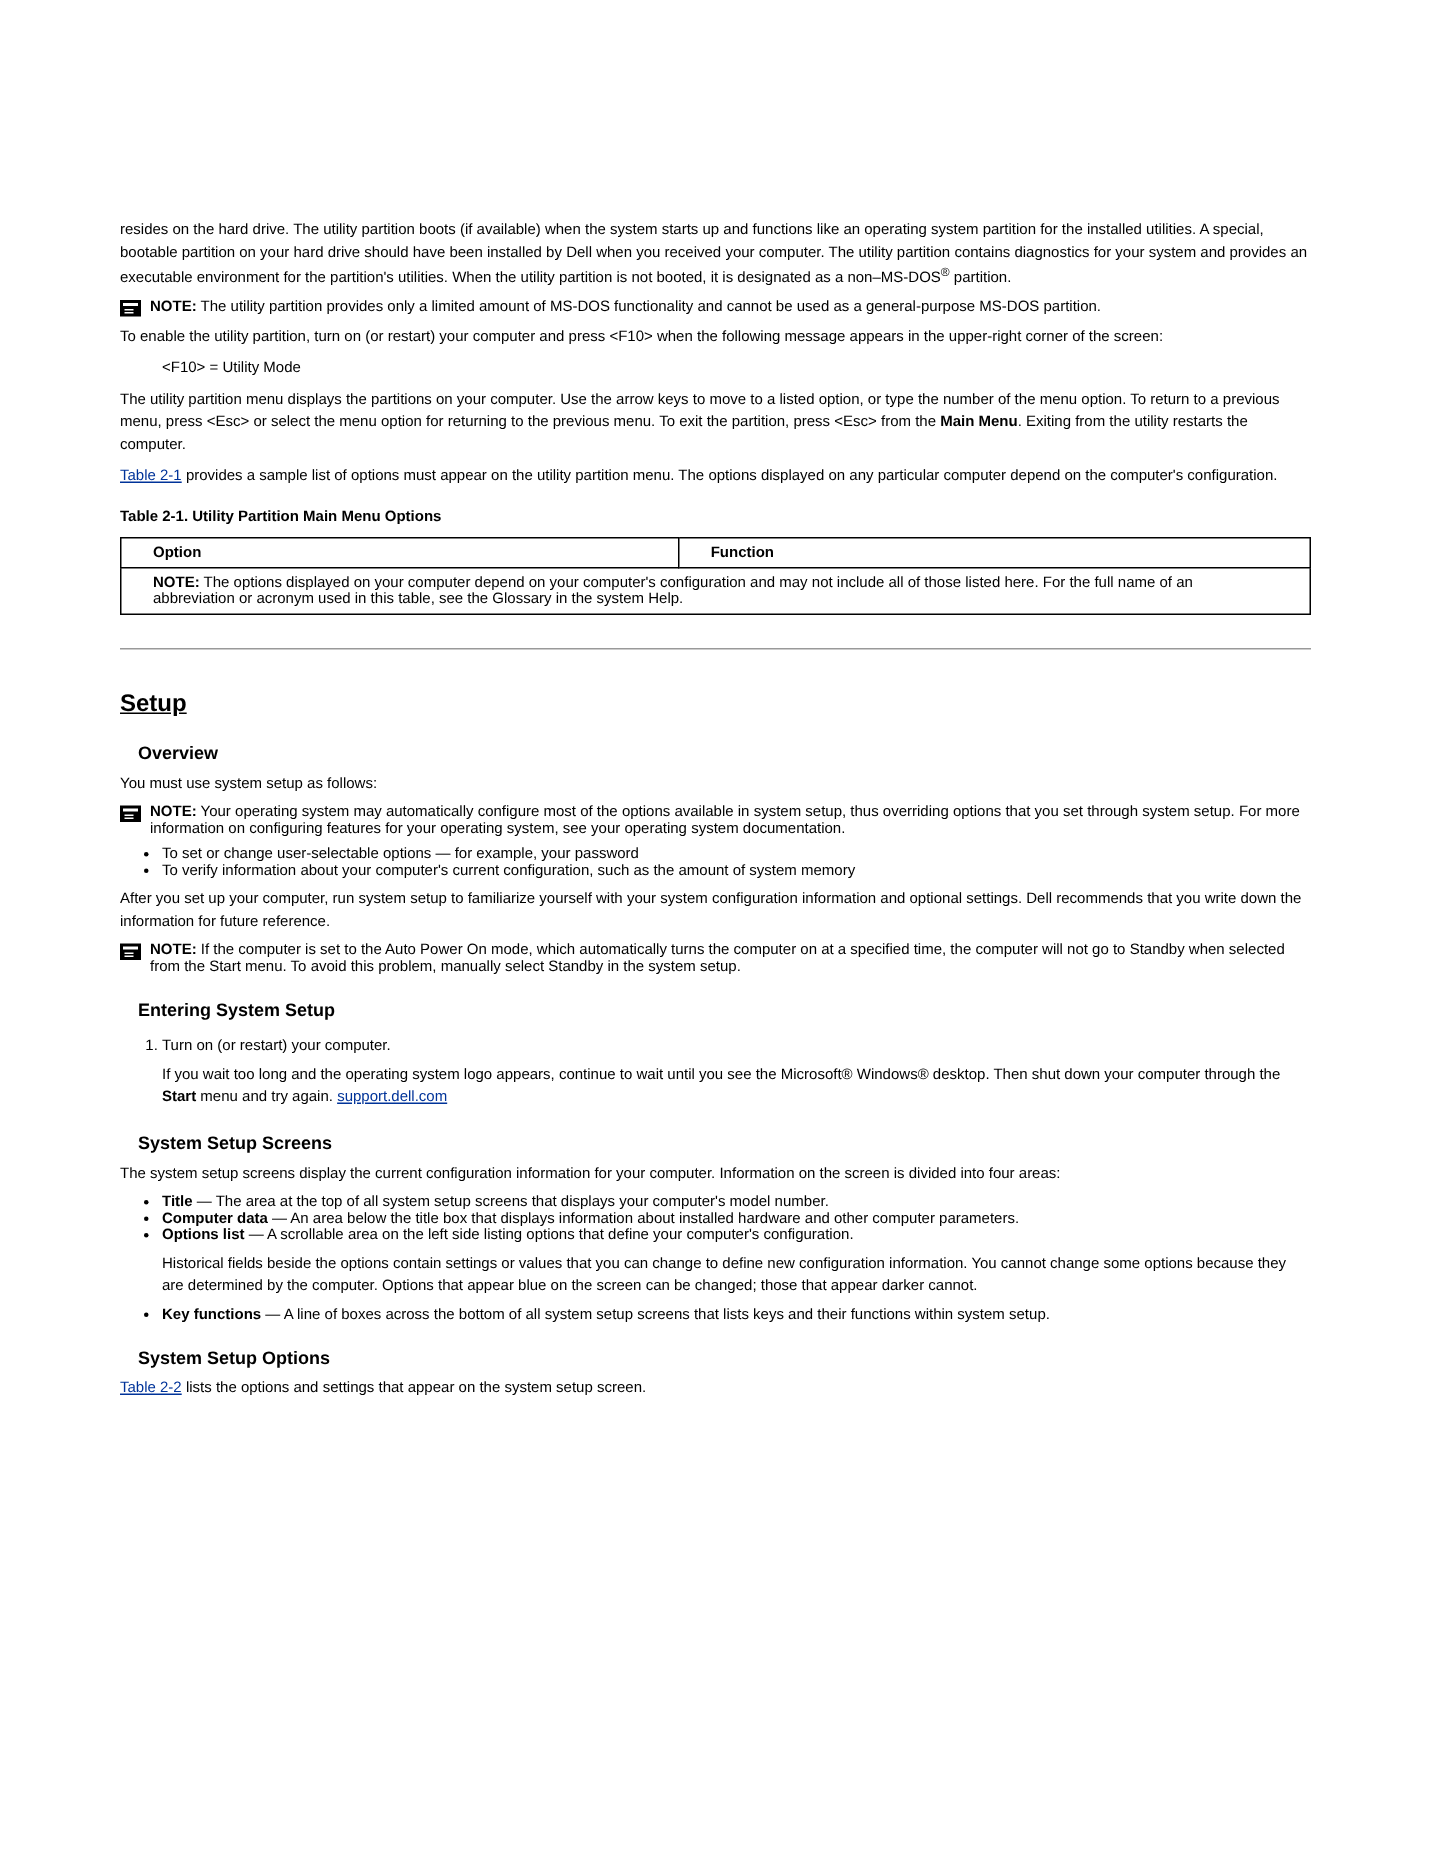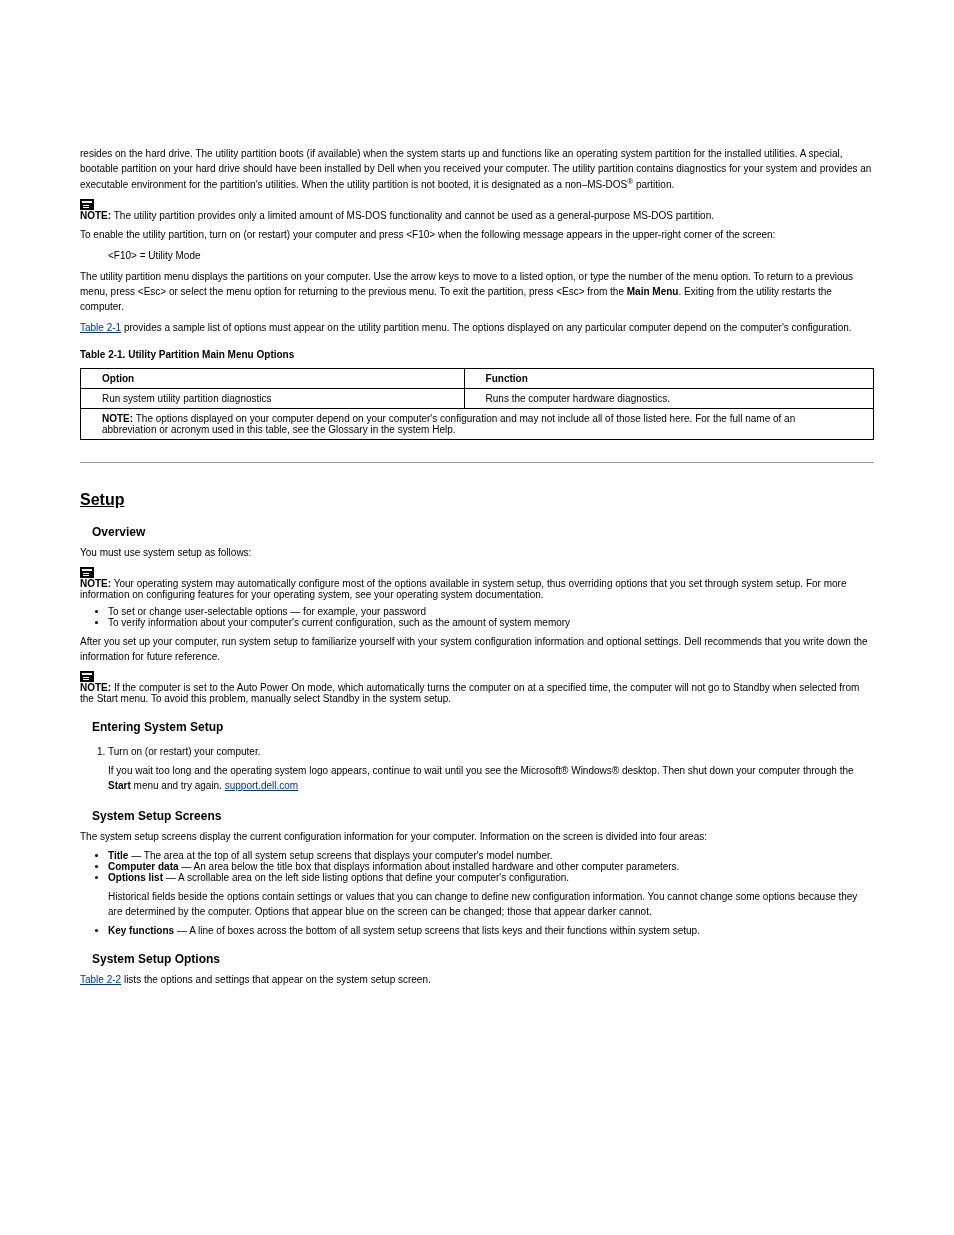--- a/index.html
+++ b/index.html
@@ -7,21 +7,21 @@
     font-size: 10px;
     color: #000;
     background: #fff;
     margin: 0;
     padding: 40px 80px;
     width: 954px;
     box-sizing: border-box;
   }
   .pad-top { height: 100px; }
   p { margin: 6px 0; line-height: 1.5; }
-  .note-row { display: flex; align-items: flex-start; margin: 2px 0; flex-direction: column; }
+  .note-row { display: flex; align-items: flex-start; margin: 2px 0; }
   .note-icon {
     width: 14px; height: 11px;
     background: #000;
     position: relative;
     margin-right: 6px;
     flex-shrink: 0;
     margin-top: 1px;
   }
   .note-icon::before {
     content: "";
@@ -103,24 +103,20 @@
 
 <p class="caption">Table 2-1. Utility Partition Main Menu Options</p>
 
 <table class="uptable">
   <tbody>
       <tr>
     <th>Option</th>
     <th>Function</th>
   </tr>
   <tr>
-    <td>Run system utility partition diagnostics</td>
-    <td>Runs the computer hardware diagnostics.</td>
-  </tr>
-  <tr>
     <td colspan="2">
       <span class="bold">NOTE:</span><span> The options displayed on your computer depend on your computer's configuration and may not include all of those listed here. For the full name of an abbreviation or acronym used in this table, see the Glossary in the system Help.</span>
     </td>
   </tr>
 </tbody>
   </table>
 
 <hr class="rule">
 
 <h2 class="section">Setup</h2>

